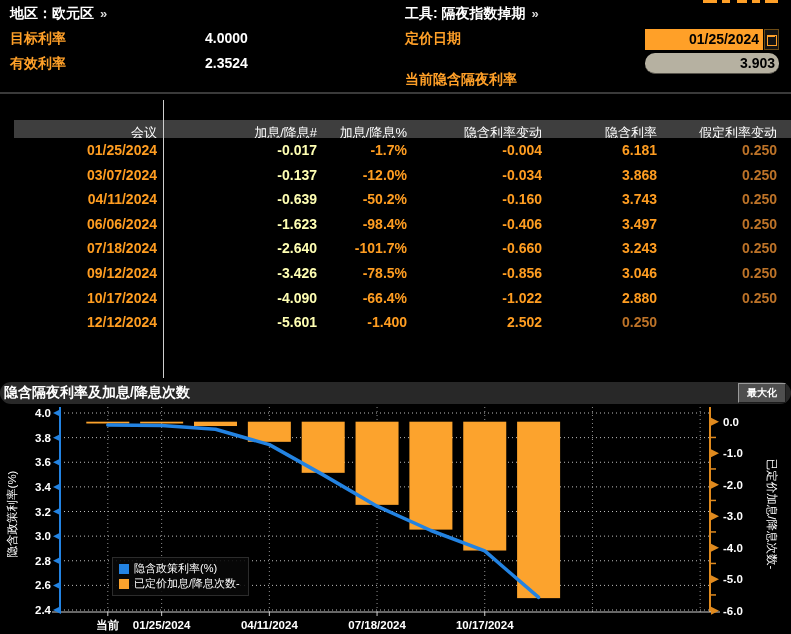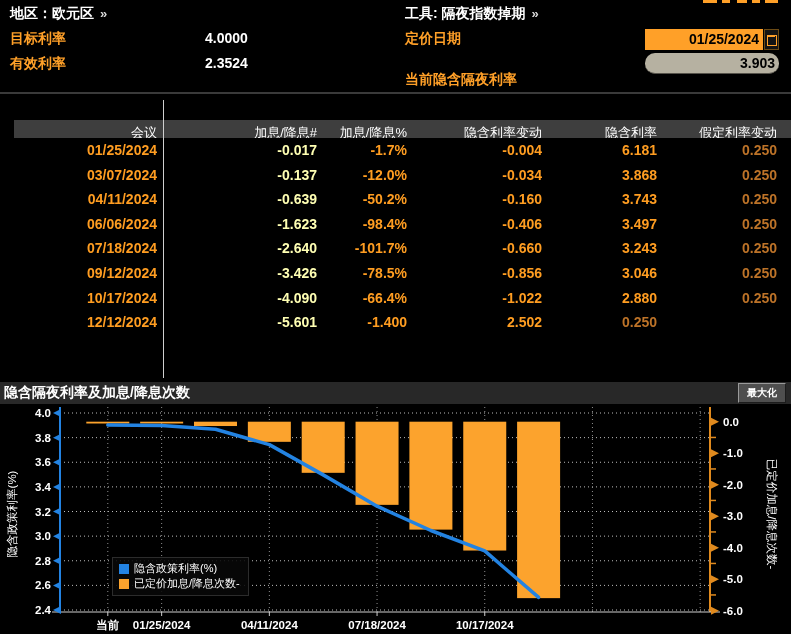--- a/index.html
+++ b/index.html
@@ -26,21 +26,21 @@
   .hrow{background:#3e3e3e;height:18px;line-height:25px;margin-top:20px;}
   .hcell{color:#fff;font-size:13px;text-align:right;padding-right:3px;white-space:nowrap;overflow:hidden;}
   .trow{height:24.6px;line-height:24.6px;}
   .tcell{font-size:14px;font-weight:bold;text-align:right;padding-right:3px;white-space:nowrap;}
   .c0{color:#ff9d21;}
   .c1{color:#ffffb3;}
   .c2,.c3,.c4{color:#ff9d21;}
   .c5{color:#bd7328;}
   #col-sep{position:absolute;left:149px;top:0;width:1px;height:278px;background:#cfcfcf;}
   
-  #chart-titlebar{position:absolute;left:0;top:382px;width:791px;height:22px;background:#282828;}
+  #chart-titlebar{position:absolute;left:0;top:382px;width:791px;height:22px;background:#282828;border-radius:11px;}
   #chart-title{position:absolute;left:4px;top:2px;color:#fff;font-size:14px;font-weight:bold;}
   #maximize-btn{position:absolute;right:5px;top:1px;height:18px;line-height:18px;padding:0 8px;background:#4f4f4f;
     border-top:1px solid #9a9a9a;border-left:1px solid #9a9a9a;border-right:1px solid #1c1c1c;border-bottom:1px solid #1c1c1c;
     color:#fff;font-size:10px;font-weight:bold;cursor:pointer;}
   #plot{position:absolute;left:0;top:404px;width:791px;height:230px;}
   .legend{position:absolute;left:112px;top:557px;background:rgba(8,8,8,0.88);border:1px solid #2c2c2c;
     padding:3px 8px 4px 6px;z-index:5;}
   .legend-row{display:flex;align-items:center;height:15px;}
   .legend-row .sw{width:10px;height:10px;margin-right:5px;flex:0 0 auto;}
   .sw-blue{background:#2383e2;}

